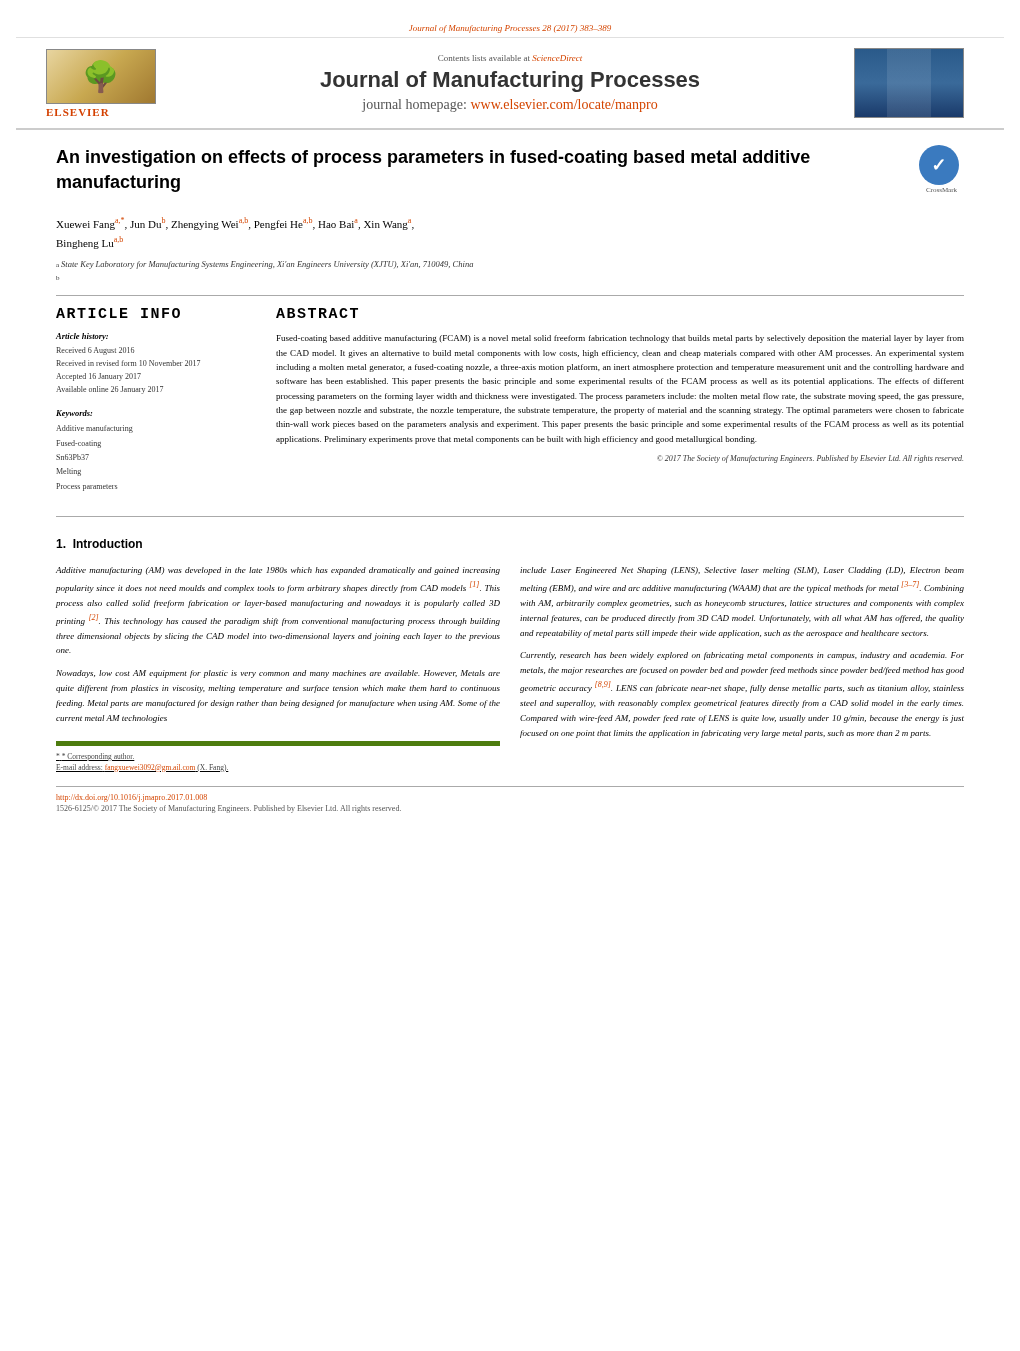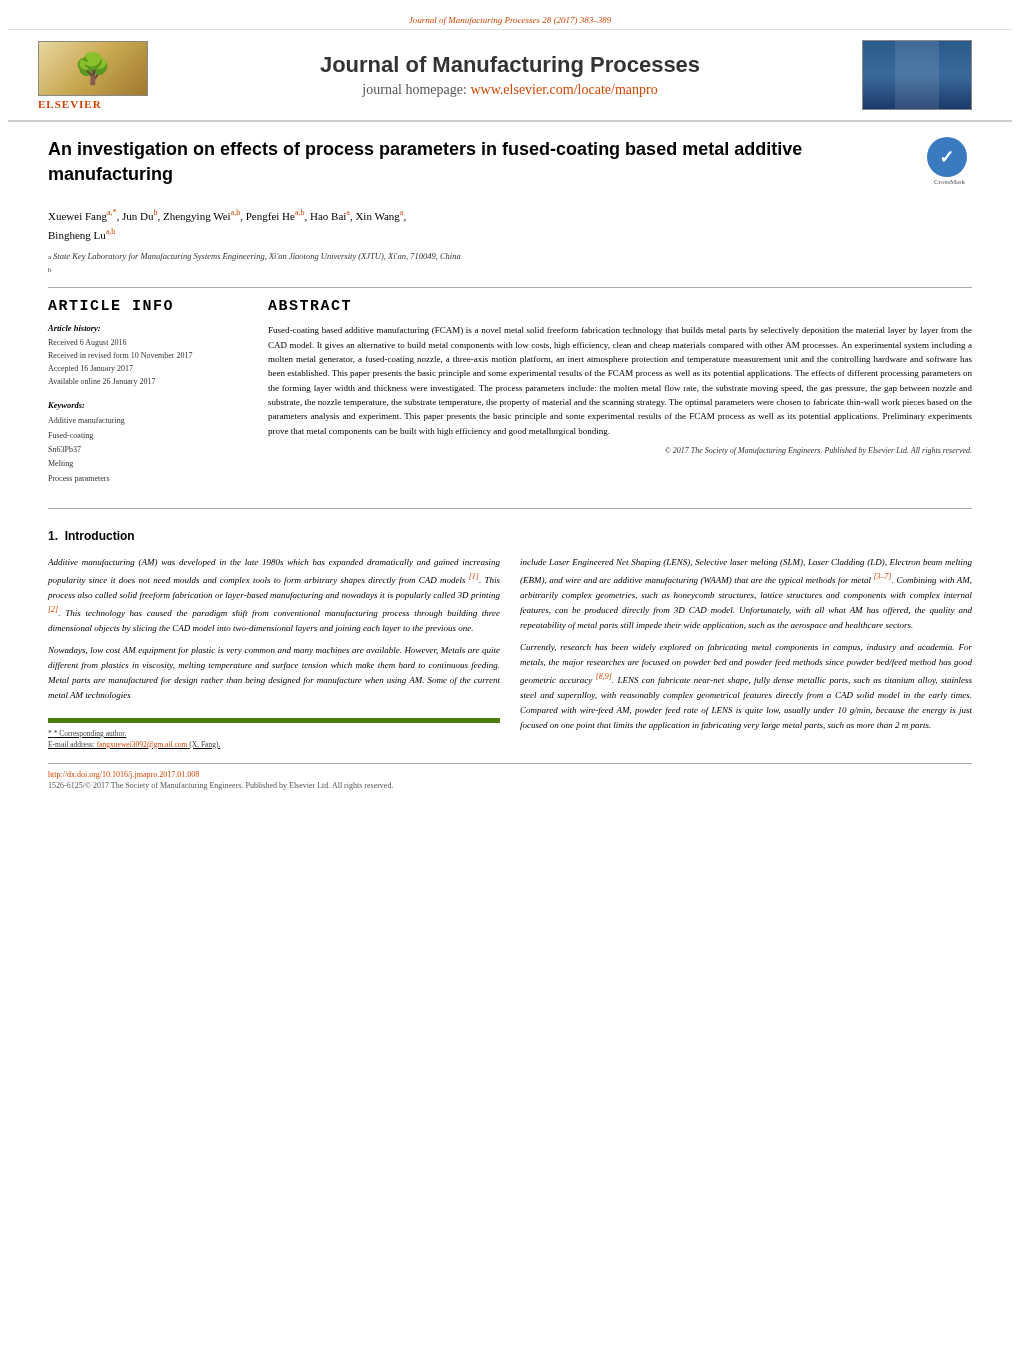--- a/index.html
+++ b/index.html
@@ -9,21 +9,21 @@
       font-size: 10px;
       color: #000;
       width: 1020px;
       min-height: 1351px;
     }
 
     .page-wrapper {
       width: 1020px;
       min-height: 1351px;
       background: #fff;
-      padding: 8px;
+      padding: 16px;
     }
 
     
     .top-bar {
       text-align: center;
       padding: 6px 0 4px;
       border-bottom: 1px solid #e0e0e0;
     }
 
     
@@ -344,20 +344,24 @@
 
   <div class="journal-header">
     <div class="journal-header-left">
       <div class="elsevier-box">
         <span style="font-size:30px; color:#4a7a2a;">🌳</span>
       </div>
       <div class="elsevier-text">ELSEVIER</div>
     </div>
 
     <div class="journal-header-center">
+      <div class="contents-line">
+        <span>Contents lists available at</span>
+        <a href="#" class="sciencedirect-link">ScienceDirect</a>
+      </div>
       <div class="journal-title">Journal of Manufacturing Processes</div>
       <div class="journal-homepage">
         <span>journal homepage:</span>
         <a href="#" style="color:#d44500; text-decoration:none;">www.elsevier.com/locate/manpro</a>
       </div>
     </div>
 
     <div class="journal-header-right">
       <div class="thumb-img">
         <div class="thumb-img-inner"></div>
@@ -381,21 +385,21 @@
       <span>Zhengying Wei</span><span class="author-sup">a,b</span>,
       <span>Pengfei He</span><span class="author-sup">a,b</span>,
       <span>Hao Bai</span><span class="author-sup">a</span>,
       <span>Xin Wang</span><span class="author-sup">a</span>,<br>
       <span>Bingheng Lu</span><span class="author-sup">a,b</span>
     </div>
 
     <div class="affiliations">
       <div class="affil-line">
         <span class="affil-sup">a</span>
-        <span>State Key Laboratory for Manufacturing Systems Engineering, Xi'an Jiaotong University (XJTU), Xi'an, 710049, China</span>
+        <span>State Key Laboratory for Manufacturing Systems Engineering, Xi'an Engineers University (XJTU), Xi'an, 710049, China</span>
       </div>
       <div class="affil-line">
         <span class="affil-sup">b</span>
       </div>
     </div>
 
     <hr class="divider">
 
     <div class="two-col">
 

